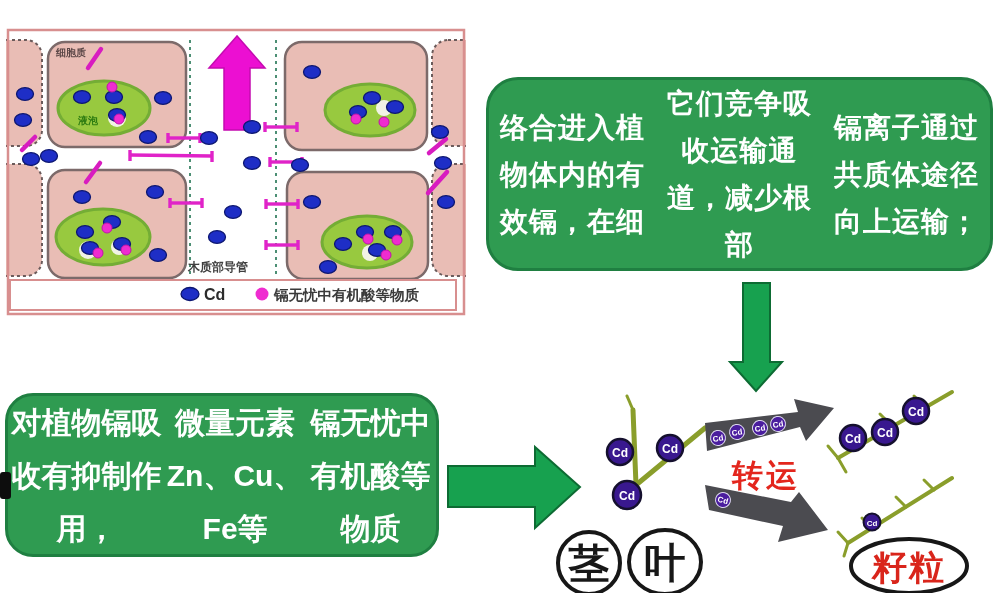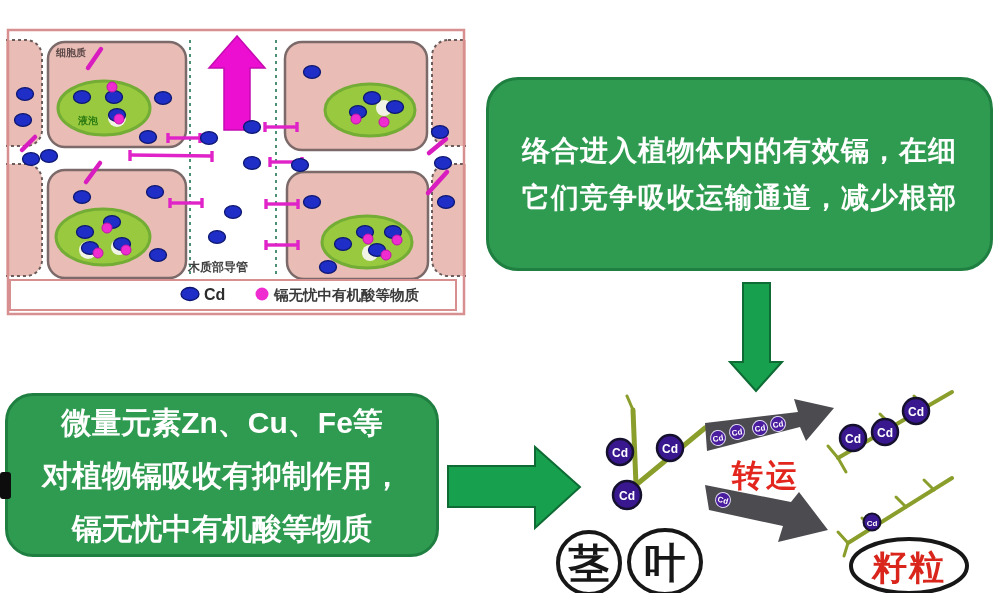--- a/index.html
+++ b/index.html
@@ -1,21 +1,21 @@
 <!DOCTYPE html>
 <html><head>
 <meta charset="utf-8">
 <style>
   html,body{margin:0;padding:0;background:#fff;}
   .page{position:relative;width:1000px;height:593px;background:#fff;overflow:hidden;
         font-family:"Liberation Sans","DejaVu Sans",sans-serif;margin-top:20px;}
   .page svg{position:absolute;display:block;}
   svg text{font-family:"Liberation Sans","DejaVu Sans",sans-serif;}
   .gbox{position:absolute;background:#2f9b51;border:3px solid #1f7f41;
-        display:flex;flex-direction:column;justify-content:center;align-items:center;
+        display:flex;flex-direction:row;justify-content:center;align-items:center;
         color:#ffffff;font-weight:bold;text-align:center;box-sizing:border-box;}
   #gbox-top{left:486px;top:57px;width:507px;height:194px;border-radius:32px;
         font-size:28px;line-height:47px;letter-spacing:1px;}
   #gbox-bottom{left:5px;top:373px;width:434px;height:164px;border-radius:28px;
         font-size:30px;line-height:53px;}
   .black-tab{position:absolute;left:0;top:452px;width:11px;height:27px;background:#0d0d0d;
         border-radius:3px;z-index:6;}
   #cell-svg{left:6px;top:8px;}
   #down-arrow-svg{left:715px;top:258px;}
   #right-arrow-svg{left:443px;top:420px;}
@@ -160,30 +160,31 @@
       <circle cx="256" cy="266" r="6.5" fill="#ef2cd0"></circle>
       <text x="268" y="272" font-size="14.5" font-weight="bold" fill="#3a3a3a">镉无忧中有机酸等物质</text>
     </g>
 
     <rect x="2" y="2" width="456" height="284" fill="none" stroke="#d88f8f" stroke-width="2.5"></rect>
   </svg>
 
   <div class="gbox" id="gbox-top">
     <div class="line">络合进入植物体内的有效镉，在细</div>
     <div class="line">它们竞争吸收运输通道，减少根部</div>
+    <div class="line">镉离子通过共质体途径向上运输；</div>
   </div>
 
   <svg id="down-arrow-svg" width="85" height="118" viewBox="0 0 85 118">
     <polygon points="28,5 55,5 55,84 67,84 41,113 15,84 28,84" fill="#17a14f" stroke="#0d6b33" stroke-width="2"></polygon>
   </svg>
 
   <div class="black-tab"></div>
   <div class="gbox" id="gbox-bottom">
+    <div class="line">对植物镉吸收有抑制作用，</div>
     <div class="line">微量元素Zn、Cu、Fe等</div>
-    <div class="line">对植物镉吸收有抑制作用，</div>
     <div class="line">镉无忧中有机酸等物质</div>
   </div>
 
   <svg id="right-arrow-svg" width="142" height="95" viewBox="0 0 142 95">
     <polygon points="5,26 92,26 92,7 137,47 92,88 92,67 5,67" fill="#17a14f" stroke="#0d6b33" stroke-width="2"></polygon>
   </svg>
 
   <svg id="trans-svg" width="444" height="231" viewBox="0 0 444 231">
 
     <g stroke="#8a9e2b" stroke-width="5" stroke-linecap="round" fill="none">

